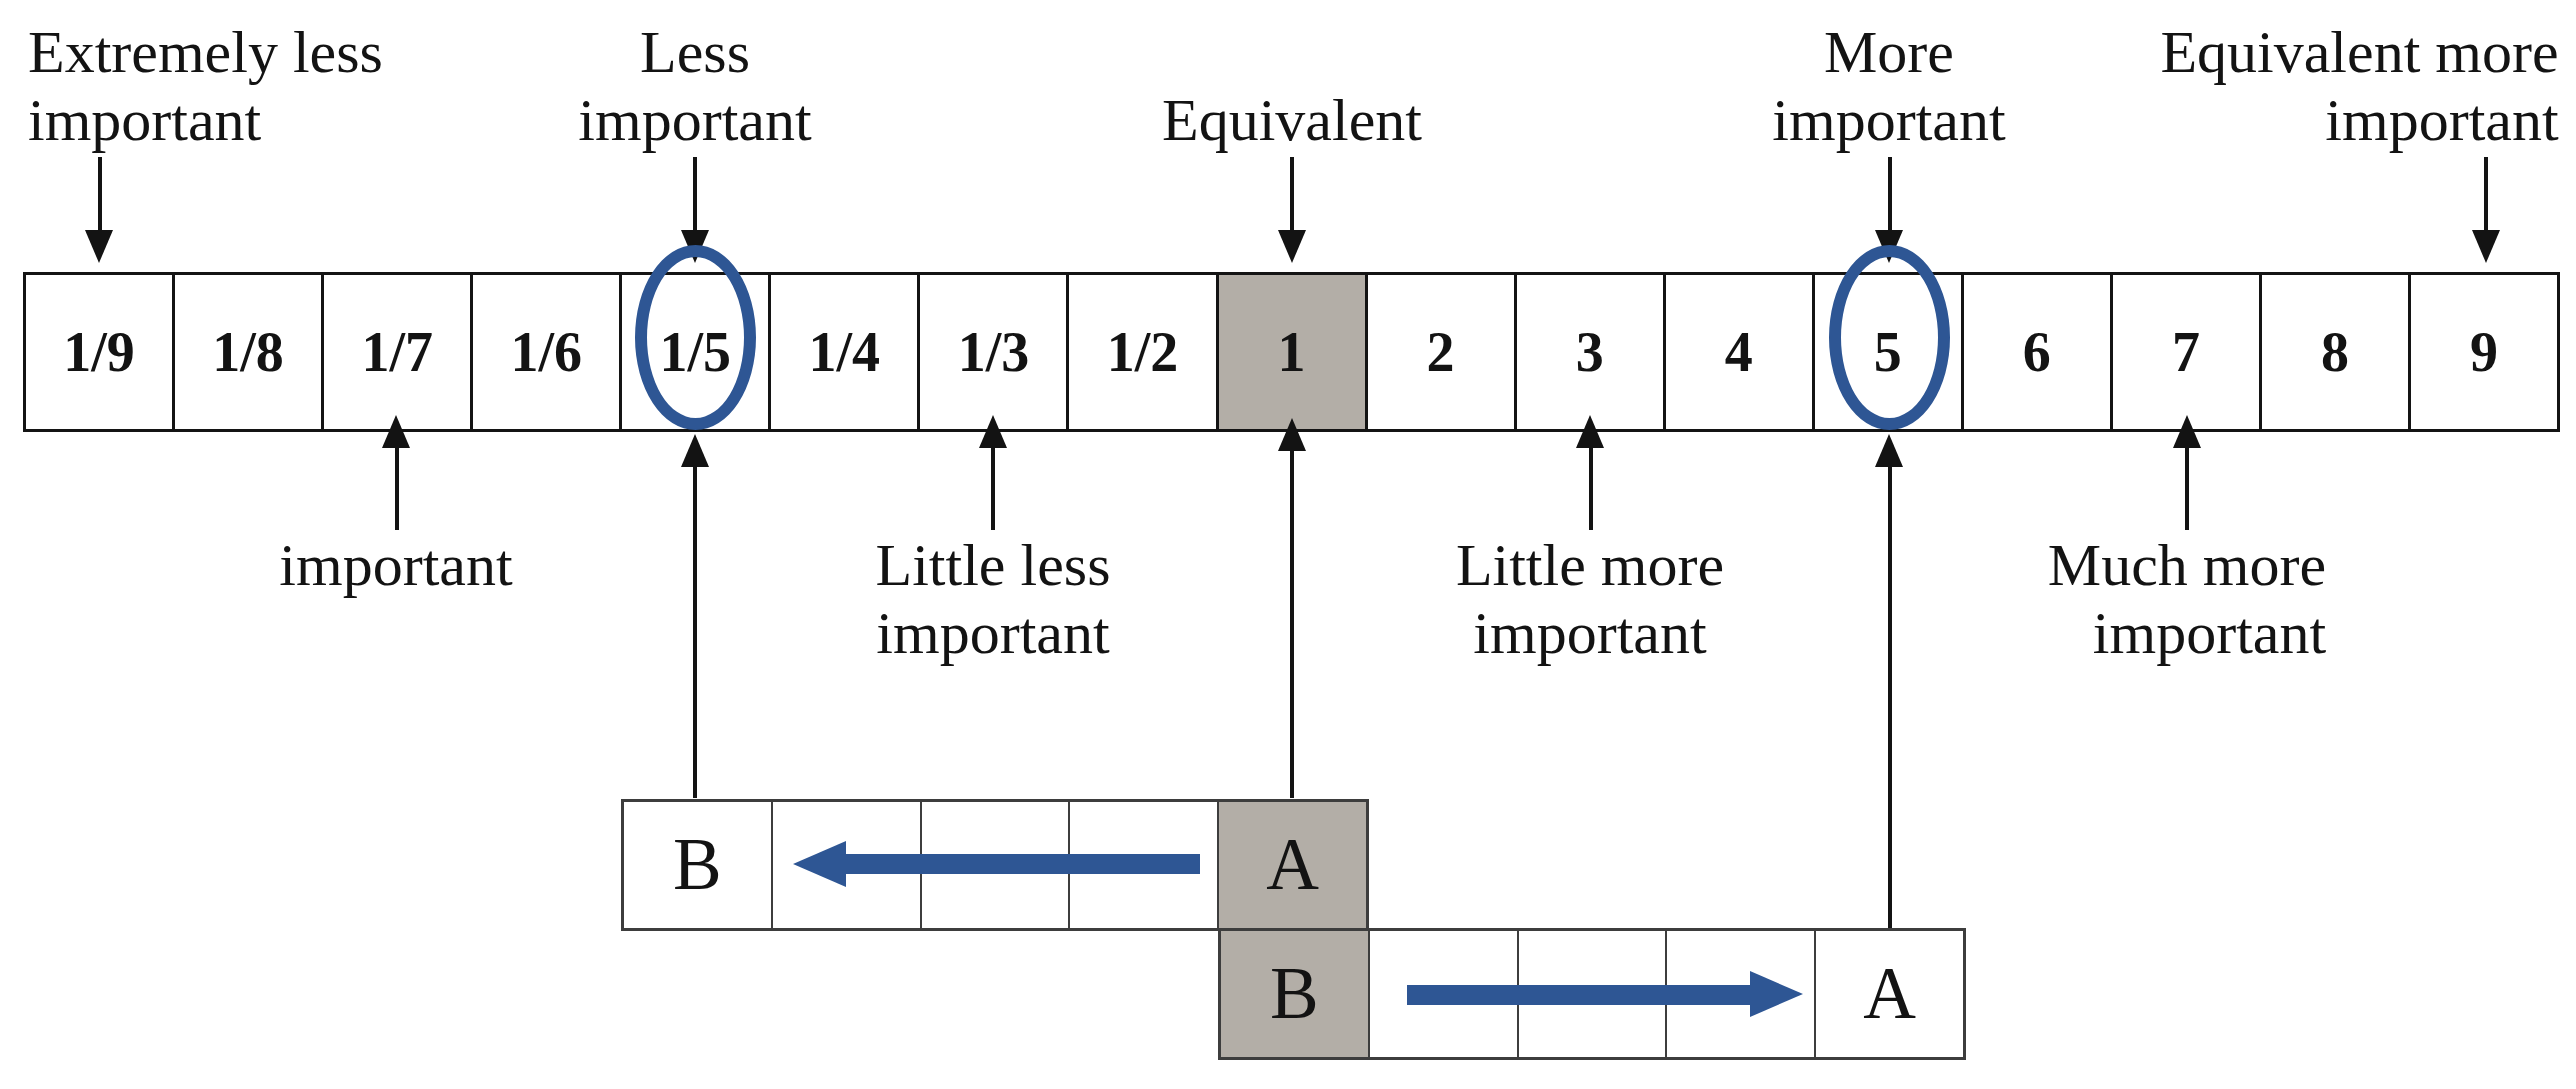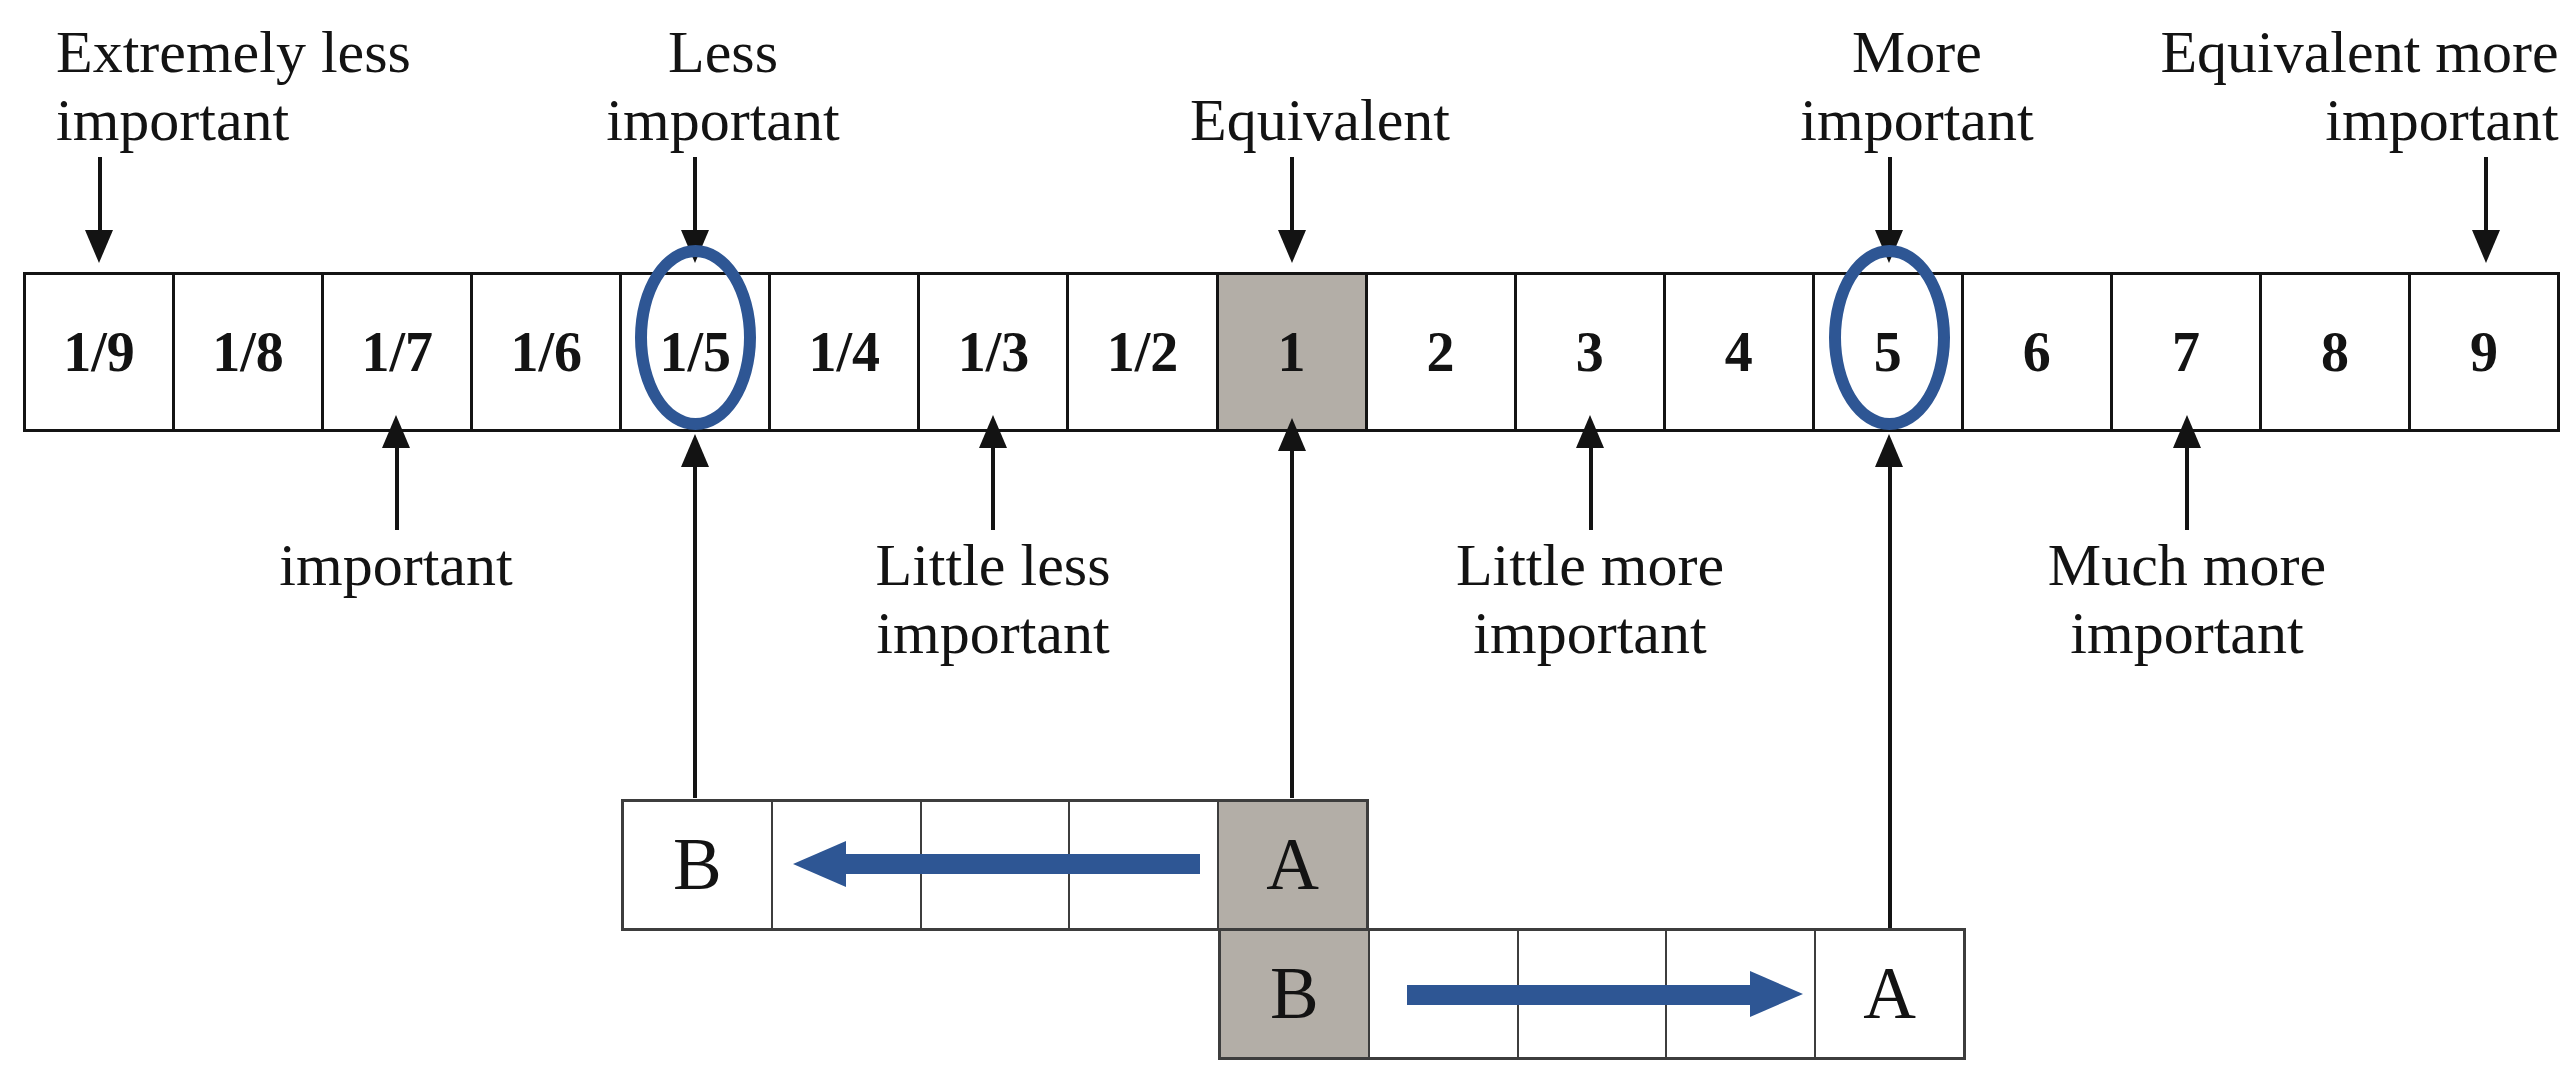--- a/index.html
+++ b/index.html
@@ -8,40 +8,40 @@
     width:2576px;height:1090px;
     background:#ffffff;
     font-family:"Liberation Serif","DejaVu Serif",serif;
     color:#131313;
     overflow:hidden;
   }
   
   .toplabel{
     position:absolute;top:18px;
     font-size:60px;line-height:68px;
-    text-align:center;white-space:nowrap;margin-left:28px;
+    text-align:center;white-space:nowrap;
   }
   .toplabel .ln{display:block;}
   #tl-extremely-less{left:28px;text-align:left;}
   #tl-less{left:695px;transform:translateX(-50%);}
   #tl-equivalent{left:1292px;transform:translateX(-50%);top:86px;}
   #tl-more{left:1889px;transform:translateX(-50%);}
   #tl-extremely-more{right:17.4px;text-align:right;}
 
   .bottomlabel{
     position:absolute;top:531px;
     font-size:60px;line-height:68px;
     text-align:center;white-space:nowrap;
     transform:translateX(-50%);
   }
   .bottomlabel .ln{display:block;}
   #bl-much-less{left:396px;}
   #bl-little-less{left:993px;}
   #bl-little-more{left:1590px;}
-  #bl-much-more{left:2187px;}
+  #bl-much-more{left:2187px;text-align:right;}
 
   
   .vline{position:absolute;width:4.1px;background:#131313;}
   .head-down{position:absolute;width:0;height:0;
     border-left:14px solid transparent;border-right:14px solid transparent;
     border-top:33px solid #131313;}
   .head-up{position:absolute;width:0;height:0;
     border-left:14px solid transparent;border-right:14px solid transparent;
     border-bottom:33px solid #131313;}
 

